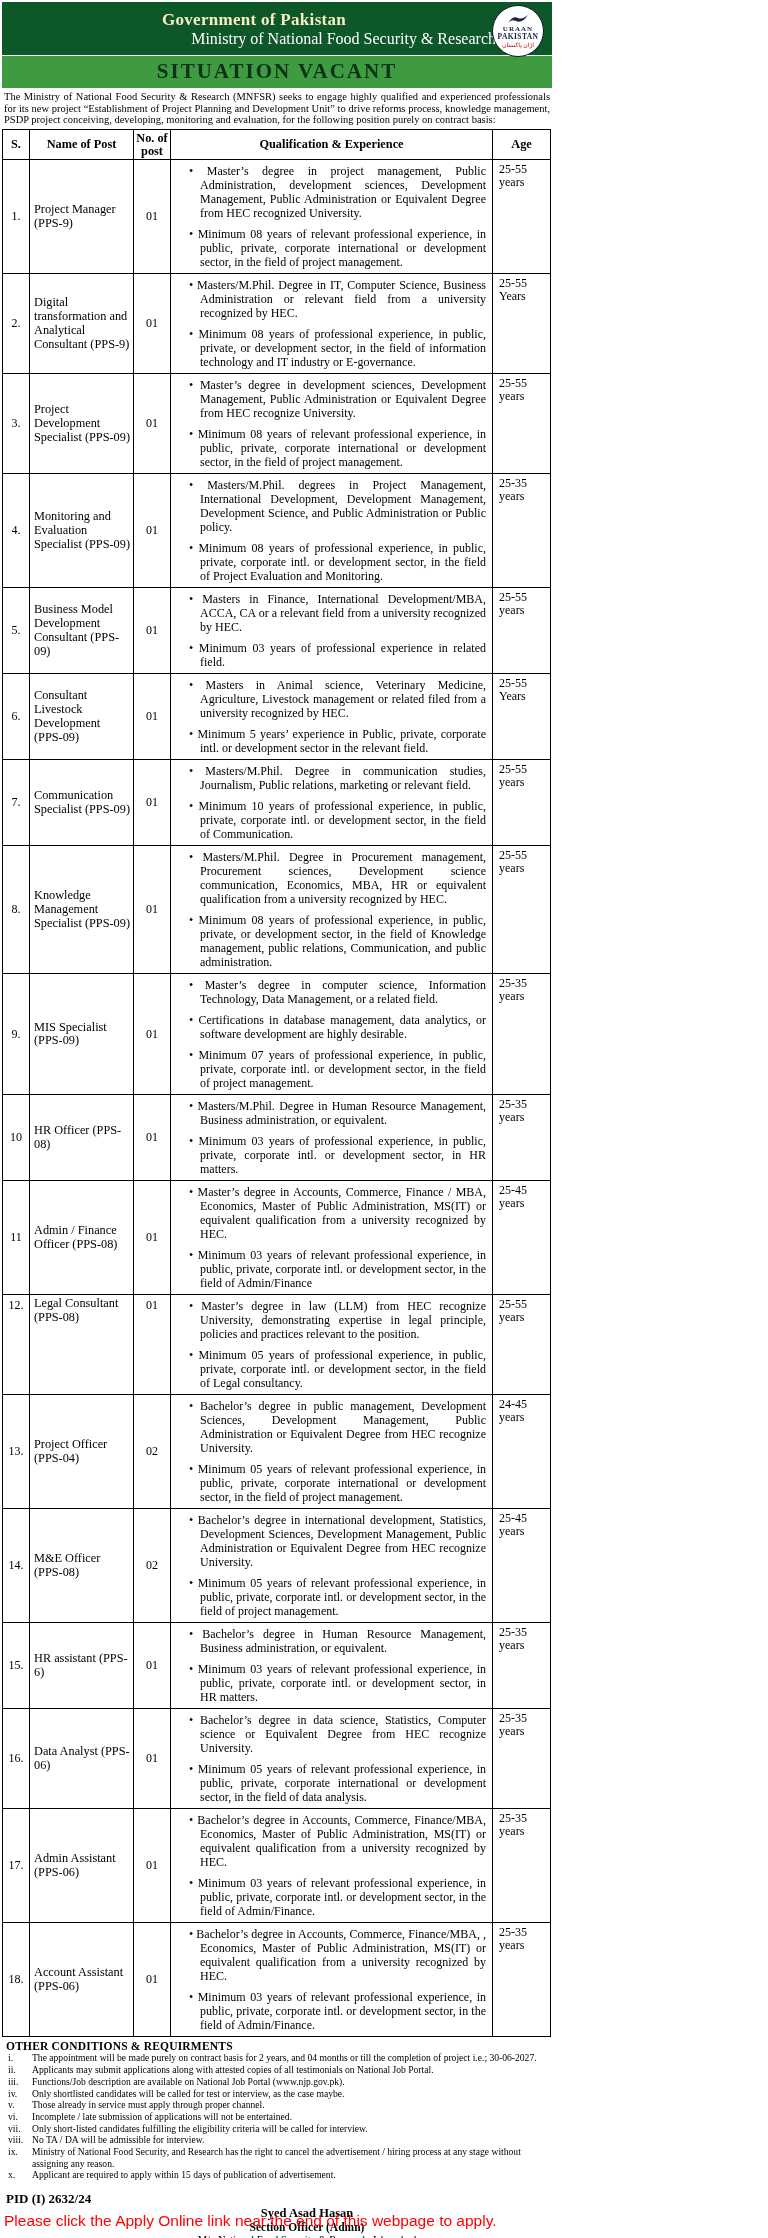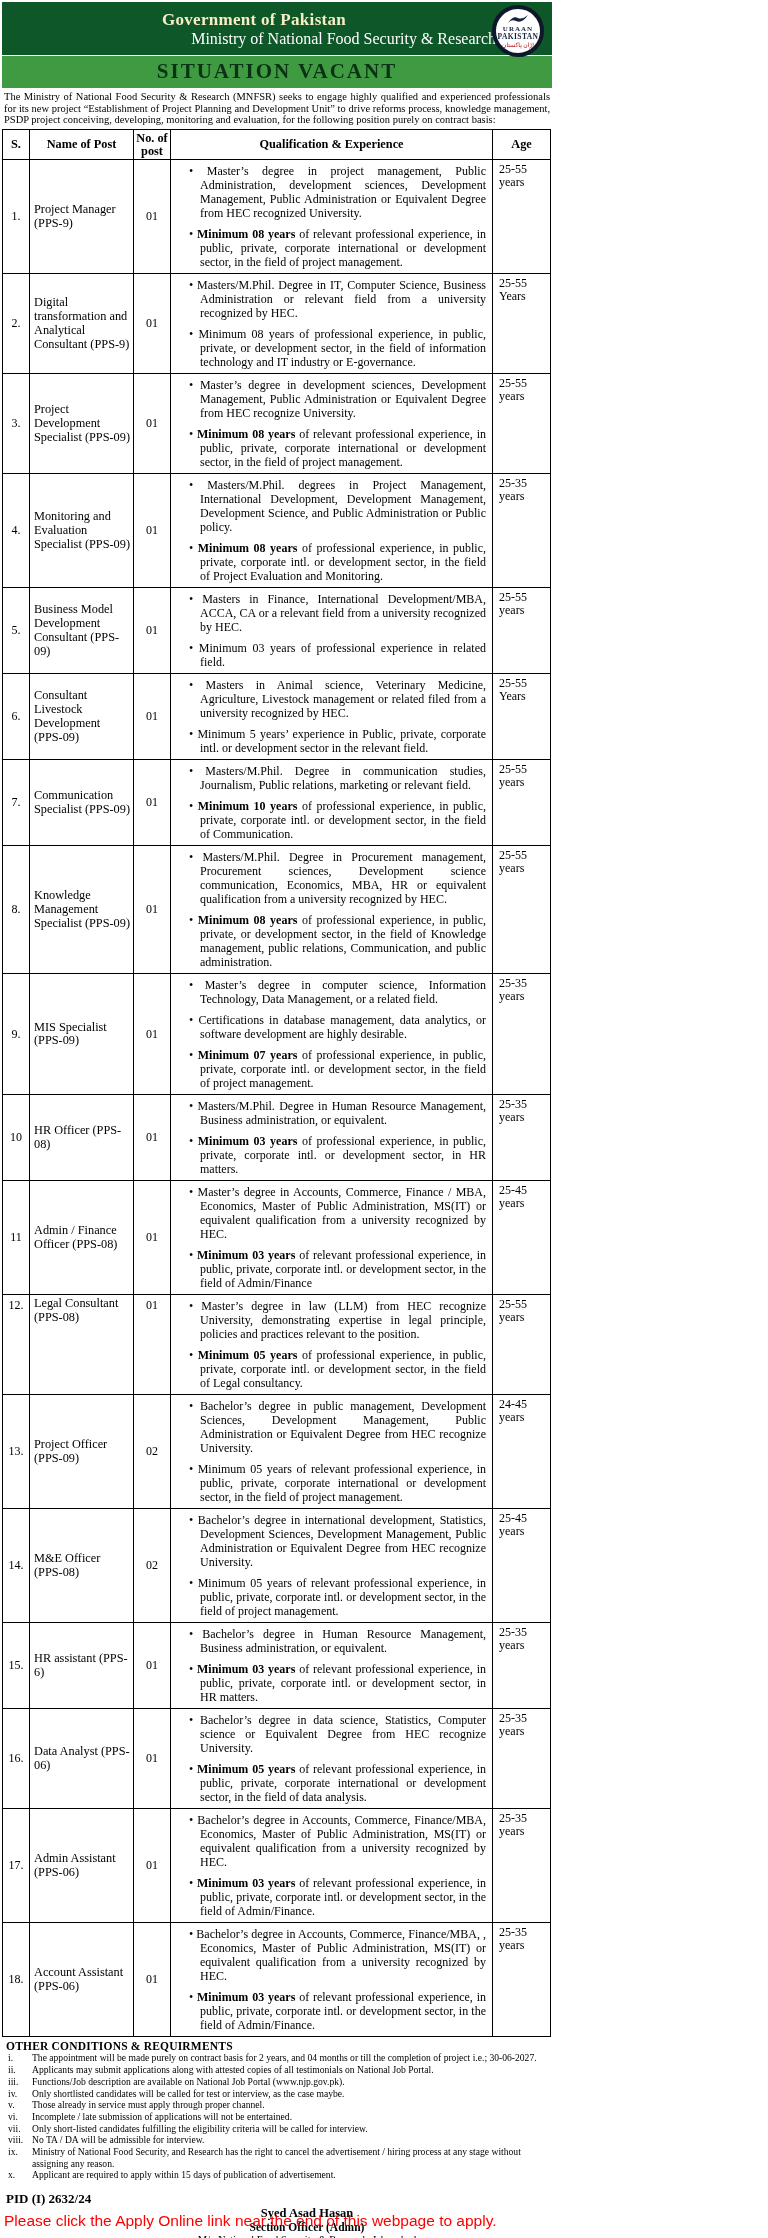--- a/index.html
+++ b/index.html
@@ -6,21 +6,21 @@
   html,body { background:#ffffff; }
   body { width:768px; font-family:"Liberation Serif", serif; color:#000; }
   .page { position:relative; width:768px; height:2238px; background:#fff; overflow:hidden; }
   .ad { width:550px; margin:2px 0 0 2px; }
 
   
   .ad-header { position:relative; background:#0d5728; text-align:center; padding:8px 56px 7px 10px; }
   .gov-title { color:#f8eec6; font-size:17px; font-weight:bold; letter-spacing:.3px; }
   .ministry-title { color:#ffffff; font-size:16px; font-weight:normal;text-align:right; }
   .logo { position:absolute; right:8px; top:3px; width:52px; height:52px; border-radius:50%;
-          background:#fff; border:4px solid #0f172a; display:flex; flex-direction:column;
+          background:#fff; border:1px solid #0f172a; display:flex; flex-direction:column;
           align-items:center; justify-content:center; line-height:1; overflow:hidden; }
   .logo .l1 { font-size:7px; font-weight:bold; color:#16233f; letter-spacing:1px; margin-top:1px;}
   .logo .l2 { font-size:7.5px; font-weight:bold; color:#16233f; letter-spacing:.4px; }
   .logo .urdu { font-size:6px; color:#b01010; margin-top:1px; }
 
   
   .banner { background:#3f9a41; color:#0a3315; text-align:center; font-weight:bold;
             font-size:21px; letter-spacing:2px; padding:3px 0 4px; margin-top:1px; }
 
   
@@ -32,21 +32,21 @@
   table.vacancy th { font-size:12.3px; font-weight:bold; text-align:center; padding:2px 1px; vertical-align:middle; line-height:1.05; }
   td.sn    { text-align:center; vertical-align:middle; font-size:12px; }
   td.post  { vertical-align:middle; font-size:12.3px; line-height:1.12; padding:2px 2px 2px 4px; }
   td.count { text-align:center; vertical-align:middle; font-size:12px; }
   td.qual  { vertical-align:top; font-size:12px; line-height:14px; padding:4px 6px 3px 18px; text-align:justify; }
   td.age   { vertical-align:top; font-size:12px; line-height:13px; padding:3px 2px 0 6px; }
   tr.top-align td { vertical-align:top; }
   tr.top-align td.sn, tr.top-align td.count { padding-top:3px; }
   .bullet { padding-left:11px; text-indent:-11px; margin:0 0 7px 0; }
   .bullet:last-child { margin-bottom:1px; }
-  .bullet b { font-weight:bold;margin-top:35px; }
+  .bullet b { font-weight:normal;margin-top:35px; }
 
   
   .conditions { margin-top:3px; padding:0 2px 0 4px; }
   .cond-title { font-size:11.5px; font-weight:bold; letter-spacing:.2px; }
   .cond-item { display:grid; grid-template-columns:26px 1fr; font-size:9.6px; line-height:1.22; }
   .cond-n { padding-left:2px; }
 
   
   .ad-footer { display:flex; align-items:flex-start; margin-top:10px; padding:0 4px; }
   .pid { font-size:13px; font-weight:bold; width:150px; }
@@ -216,21 +216,21 @@
             <td class="post">Legal Consultant (PPS-08)</td>
             <td class="count">01</td>
             <td class="qual">
               <div class="bullet"><span>• </span><span>Master’s degree in law (LLM) from HEC recognize University, demonstrating expertise in legal principle, policies and practices relevant to the position.</span></div>
               <div class="bullet"><span>• </span><b>Minimum 05 years</b><span> of professional experience, in public, private, corporate intl. or development sector, in the field of Legal consultancy.</span></div>
             </td>
             <td class="age">25-55 years</td>
           </tr>
           <tr>
             <td class="sn">13.</td>
-            <td class="post">Project Officer (PPS-09)</td>
+            <td class="post">Project Officer (PPS-04)</td>
             <td class="count">02</td>
             <td class="qual">
               <div class="bullet"><span>• </span><span>Bachelor’s degree in public management, Development Sciences, Development Management, Public Administration or Equivalent Degree from HEC recognize University.</span></div>
               <div class="bullet"><span>• </span><span>Minimum 05 years of relevant professional experience, in public, private, corporate international or development sector, in the field of project management.</span></div>
             </td>
             <td class="age">24-45 years</td>
           </tr>
           <tr>
             <td class="sn">14.</td>
             <td class="post">M&amp;E Officer (PPS-08)</td>

